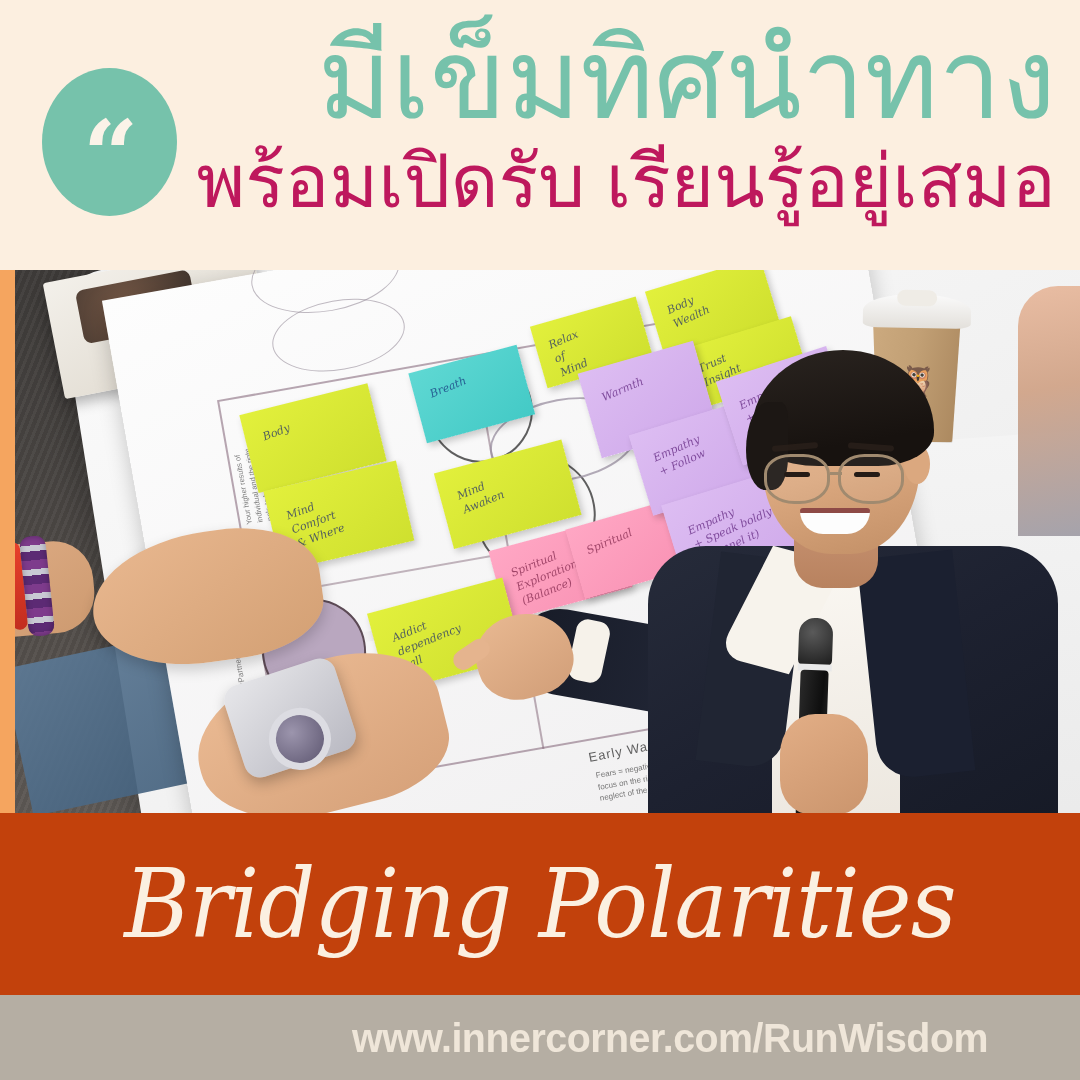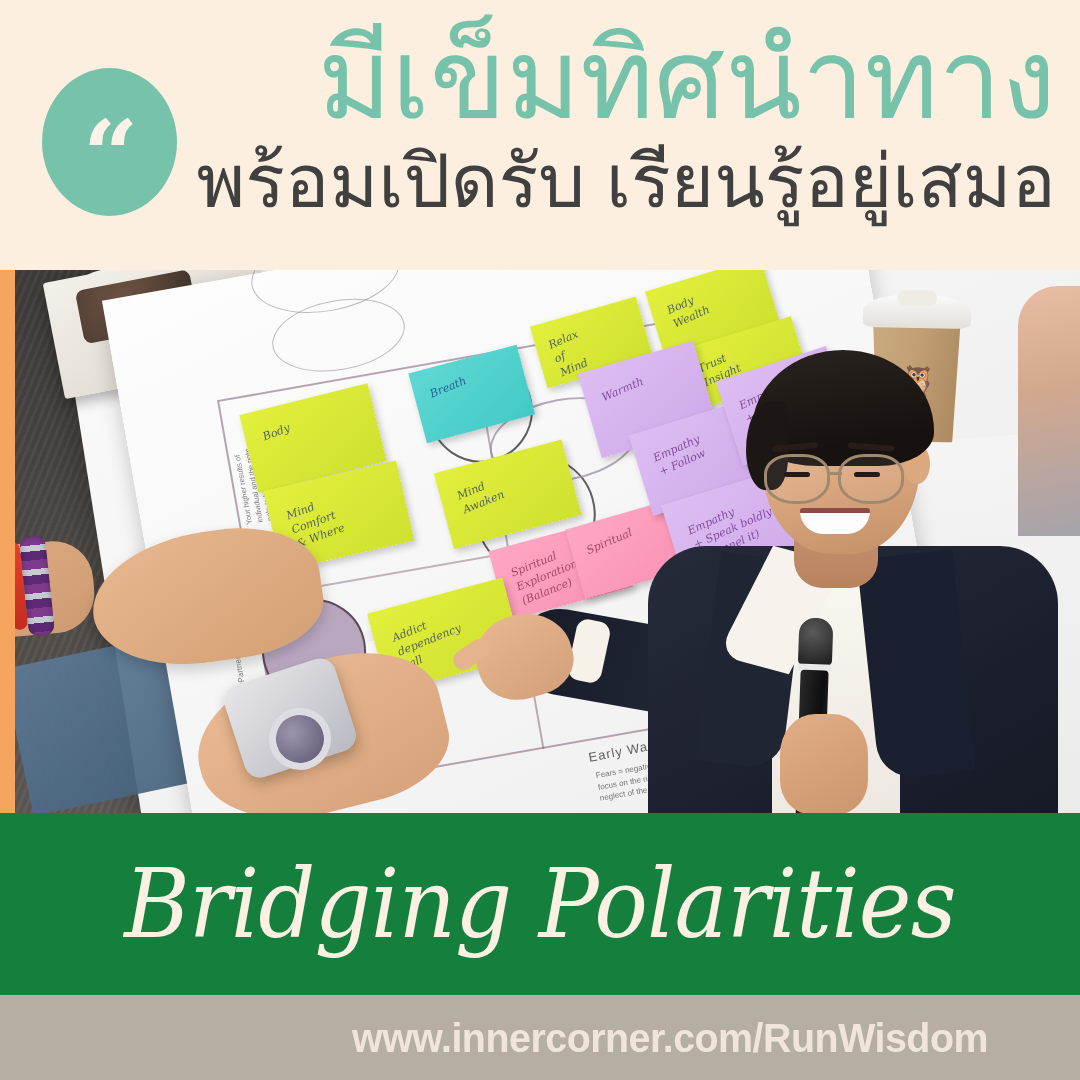--- a/index.html
+++ b/index.html
@@ -38,21 +38,21 @@
   }
   .headline-1{
     color:#76C2AB;
     font-size:112px;line-height:1.22;
     font-weight:400;
     letter-spacing:0px;
     white-space:nowrap;
     font-family:"Liberation Sans","DejaVu Sans",sans-serif;
   }
   .headline-2{
-    color:#404040;
+    color:#be185d;
     font-size:74px;line-height:1.05;
     font-weight:400;
     margin-top:-6px;
     white-space:nowrap;
     font-family:"Liberation Sans","DejaVu Sans",sans-serif;
   }
 
   
   .photo{
     position:absolute;left:0;top:270px;width:1080px;height:543px;
@@ -338,21 +338,21 @@
     background:linear-gradient(170deg,#e8b79a,#cfa083 40%,#9b9aa5 100%);
     border-radius:40px 0 0 0;opacity:.9;
   }
   .orange-stripe{
     position:absolute;left:0;top:0;width:15px;height:543px;background:#F5A55F;z-index:8;
   }
 
   
   .title-band{
     position:absolute;left:0;top:813px;width:1080px;height:182px;
-    background:#15803d;
+    background:#c2410c;
     display:flex;align-items:center;justify-content:center;
   }
   .title-text{
     color:#FBF0E1;
     font-family:"DejaVu Serif","Liberation Serif",serif;
     font-style:italic;font-weight:400;
     font-size:96px;line-height:1;
     letter-spacing:-1px;
     white-space:nowrap;
     transform:scaleX(.93);

